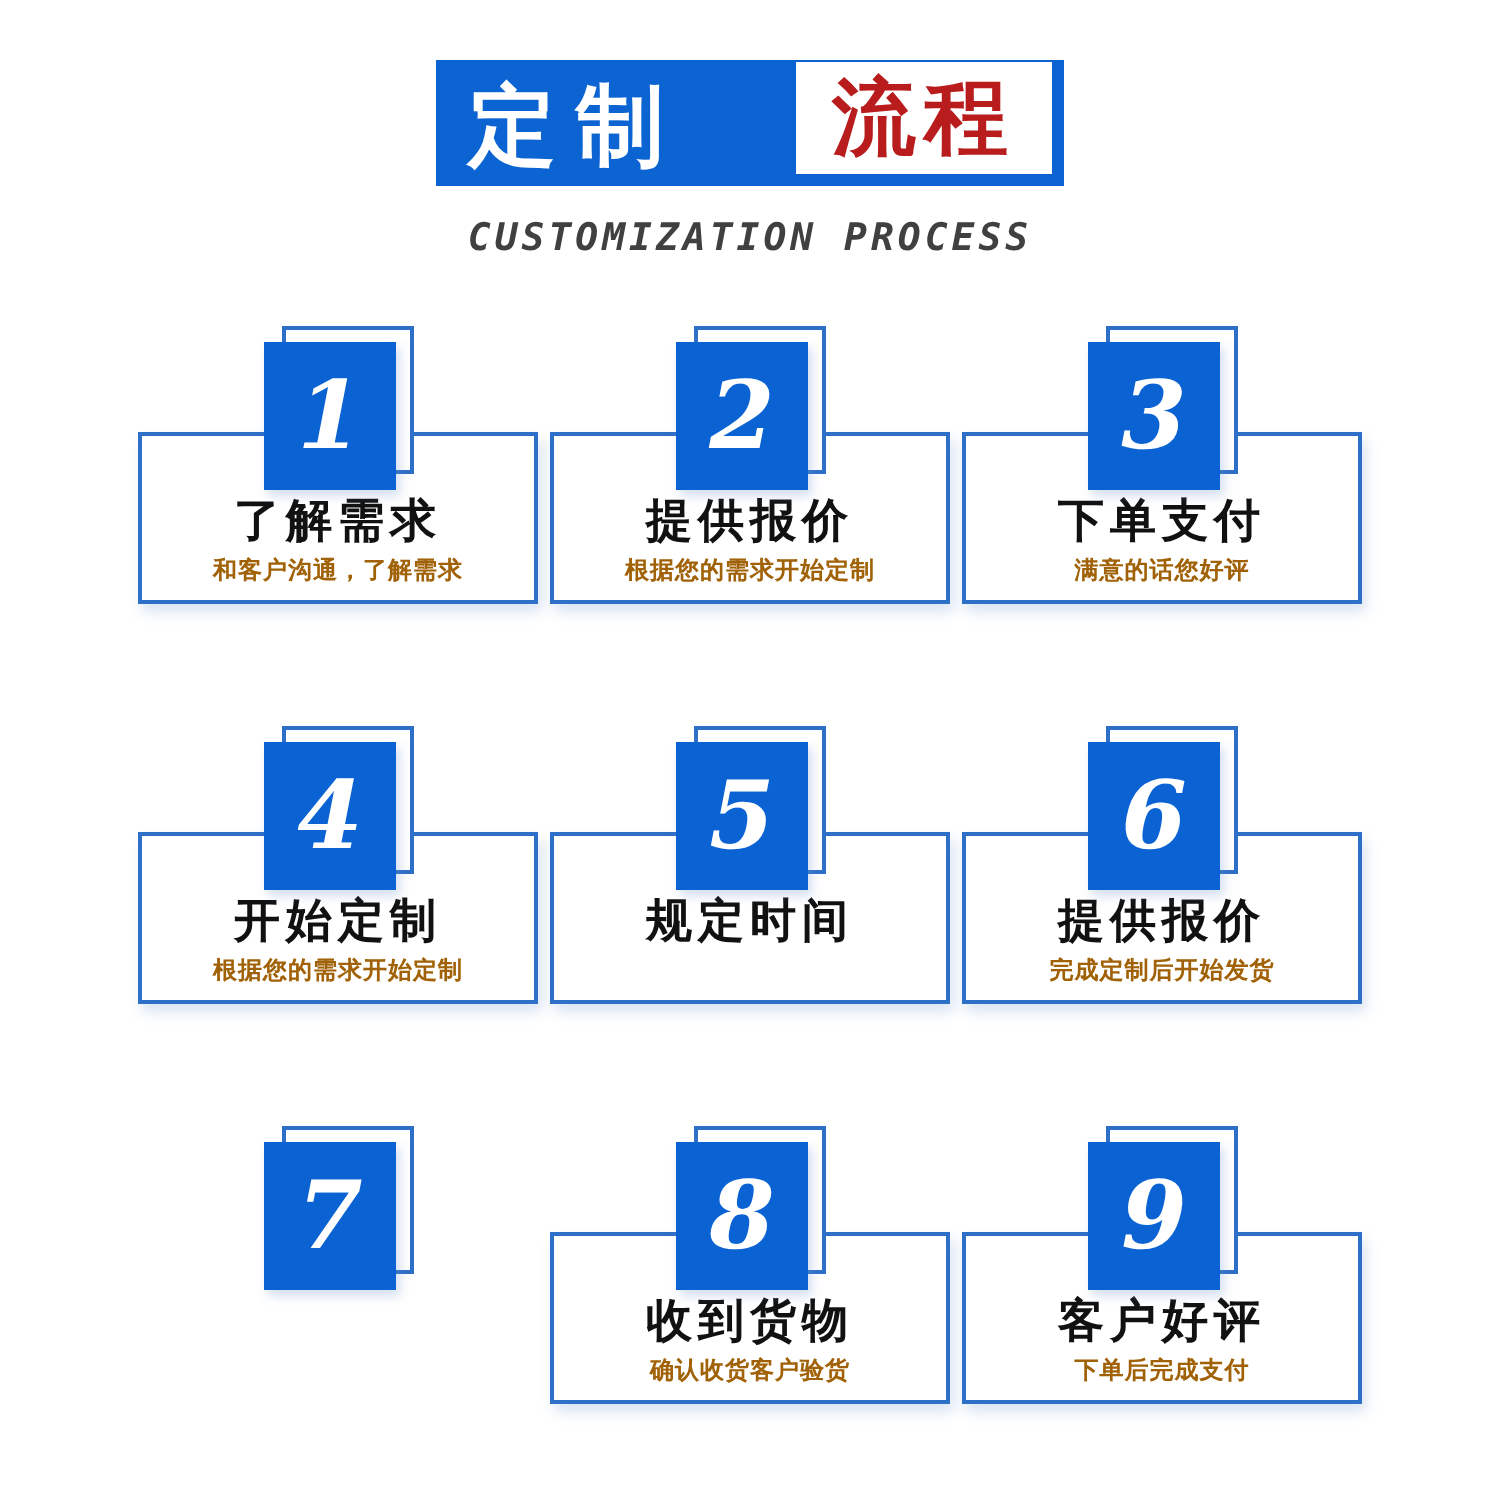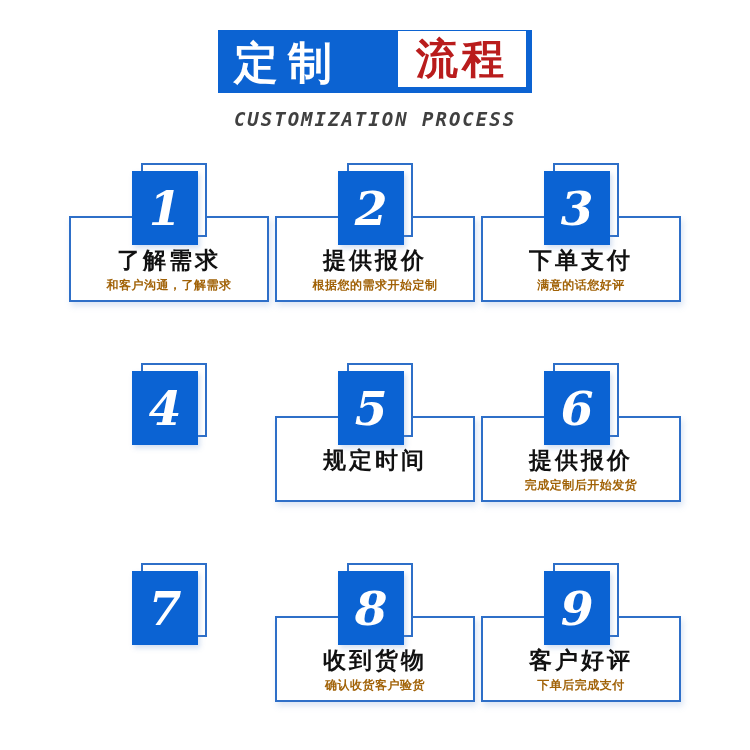--- a/index.html
+++ b/index.html
@@ -108,20 +108,24 @@
         <div class="box-title">下单支付</div>
         <div class="box-desc">满意的话您好评</div>
       </div>
       <div class="num-wrap">
         <div class="num-card"></div>
         <div class="num-square">3</div>
       </div>
     </div>
 
     <div class="cell">
+      <div class="box">
+        <div class="box-title">开始定制</div>
+        <div class="box-desc">根据您的需求开始定制</div>
+      </div>
       <div class="num-wrap">
         <div class="num-card"></div>
         <div class="num-square">4</div>
       </div>
     </div>
 
     <div class="cell">
       <div class="box">
         <div class="box-title">规定时间</div>
       </div>

